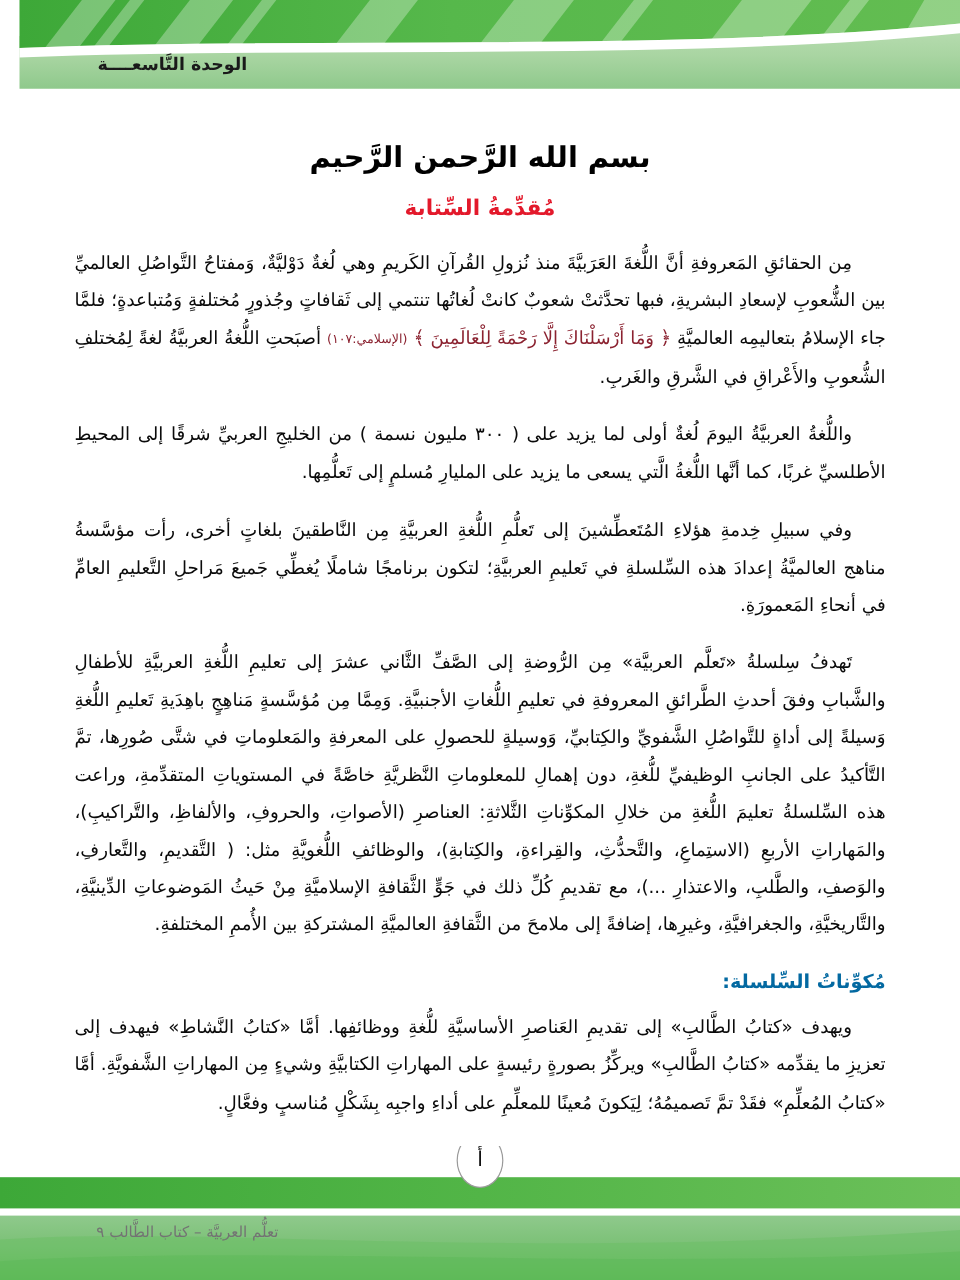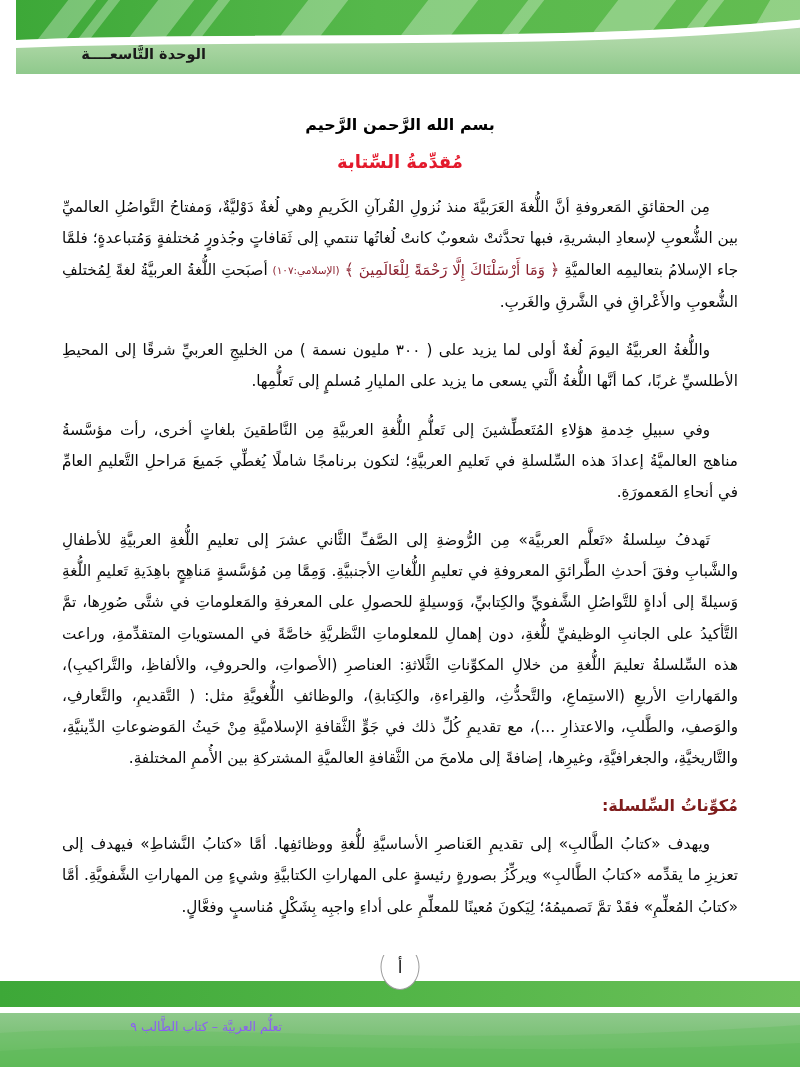--- a/index.html
+++ b/index.html
@@ -54,23 +54,23 @@
     width: 800px;
     height: 112px;
     overflow: hidden;
   }
   .footer-banner svg {
     display: block;
   }
   .footer-book-label {
     position: absolute;
     bottom: 33px;
-    right: 518px;
+    right: 568px;
     font-size: 12.5px;
-    color: #8b5cf6;
+    color: #737373;
     white-space: nowrap;
     direction: rtl;
   }
   .page-number-badge {
     position: absolute;
     bottom: 77px;
     left: 50%;
     transform: translateX(-50%);
     width: 39px;
     height: 46px;
@@ -110,40 +110,40 @@
     top: 95px;
     left: 62px;
     width: 676px;
     direction: rtl;
     text-align: justify;
     z-index: 4;
   }
 
   .basmala {
     text-align: center;
-    font-size: 16px;
+    font-size: 24px;
     font-weight: bold;
     color: #000000;
     margin: 18px 0 14px 0;
     line-height: 1.5;
   }
 
   .section-title-center {
     text-align: center;
     font-size: 18px;
     font-weight: bold;
     color: #e3192b;
     margin: 0 0 20px 0;
   }
 
   .section-title-right {
     text-align: right;
     font-size: 16px;
     font-weight: bold;
-    color: #7f1d1d;
+    color: #0369a1;
     margin: 22px 0 14px 0;
   }
 
   p.body-text {
     font-size: 15.2px;
     line-height: 2.05;
     color: #0a0a0a;
     margin: 0 0 17px 0;
     text-indent: 28px;
     text-align: justify;

